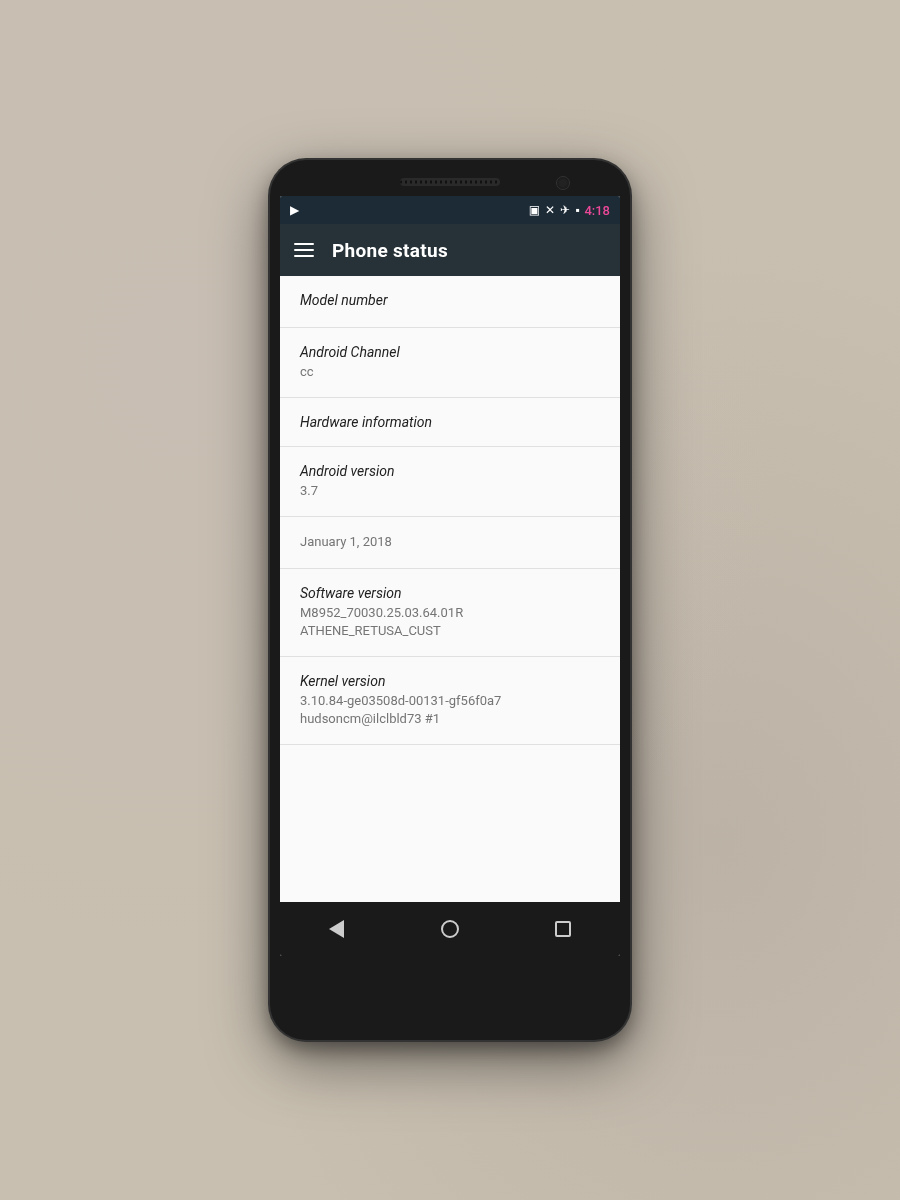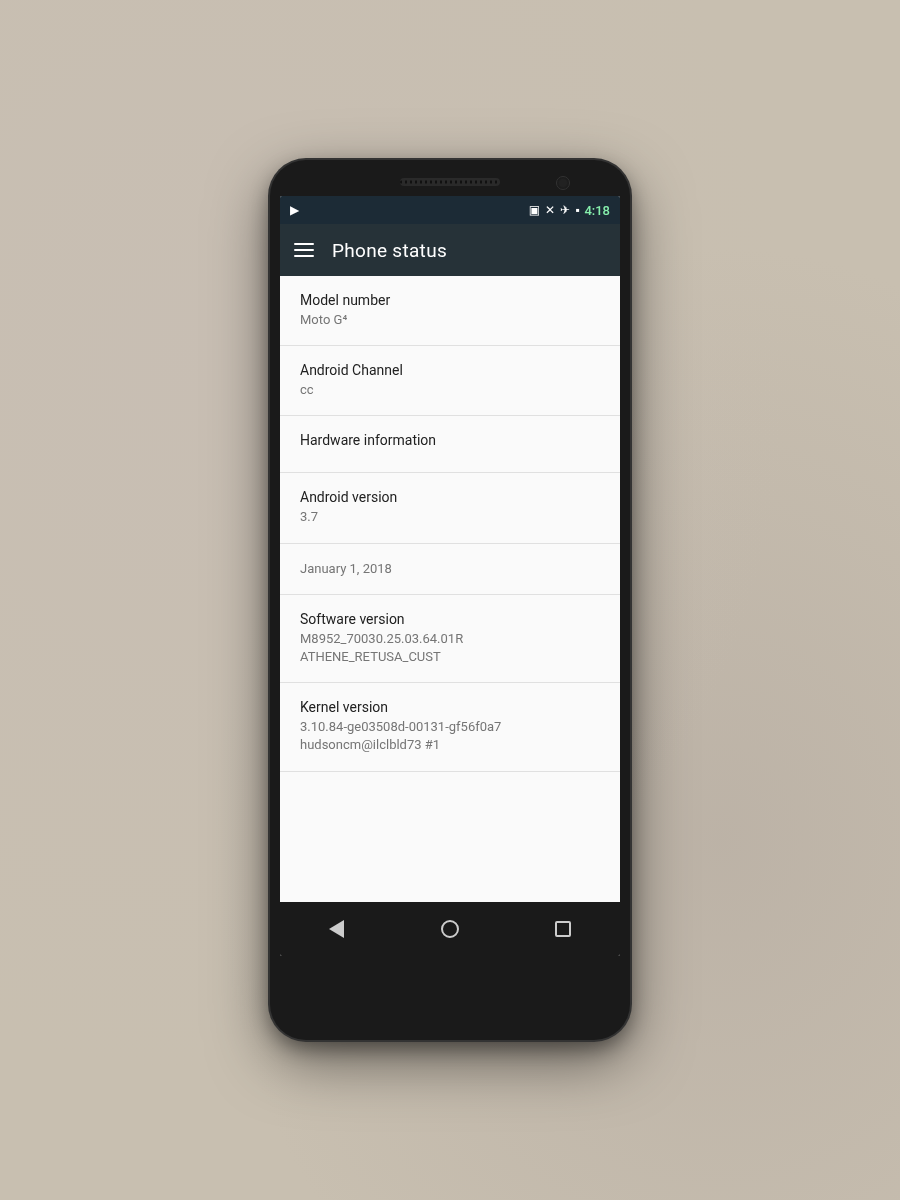--- a/index.html
+++ b/index.html
@@ -99,21 +99,21 @@
       gap: 5px;
     }
 
     .status-icon {
       color: #fff;
       font-size: 12px;
       line-height: 1;
     }
 
     .status-time {
-      color: #86efac;
+      color: #ec4899;
       font-size: 13px;
       font-weight: 500;
     }
 
     
     .app-bar {
       height: 52px;
       background: #263238;
       display: flex;
       align-items: center;
@@ -133,51 +133,52 @@
       display: block;
       width: 20px;
       height: 2px;
       background: #fff;
       border-radius: 1px;
     }
 
     .app-bar-title {
       color: #fff;
       font-size: 19px;
-      font-weight: 400;
+      font-weight: 700;
       letter-spacing: 0.3px;
     }
 
     
     .content-list {
       flex: 1;
       background: #fafafa;
       overflow-y: auto;
     }
 
     .list-item {
       padding: 16px 20px;
       border-bottom: 1px solid #e0e0e0;
     }
 
     .list-item-label {
       font-size: 14px;
       color: #212121;
       font-weight: 400;
       margin-bottom: 3px;
+      font-style: italic;
     }
 
     .list-item-value {
       font-size: 13px;
       color: #757575;
       line-height: 1.4;
     }
 
     .list-item-no-value .list-item-label {
-      margin-bottom: 8px;
+      margin-bottom: 0;
     }
 
     
     .nav-bar {
       height: 54px;
       background: #1a1a1a;
       display: flex;
       align-items: center;
       justify-content: space-around;
       flex-shrink: 0;
@@ -258,21 +259,20 @@
         <span></span>
         <span></span>
       </div>
       <span class="app-bar-title">Phone status</span>
     </div>
 
     <div class="content-list">
 
       <div class="list-item">
         <div class="list-item-label">Model number</div>
-        <div class="list-item-value">Moto G⁴</div>
       </div>
 
       <div class="list-item">
         <div class="list-item-label">Android Channel</div>
         <div class="list-item-value">cc</div>
       </div>
 
       <div class="list-item list-item-no-value">
         <div class="list-item-label">Hardware information</div>
       </div>

